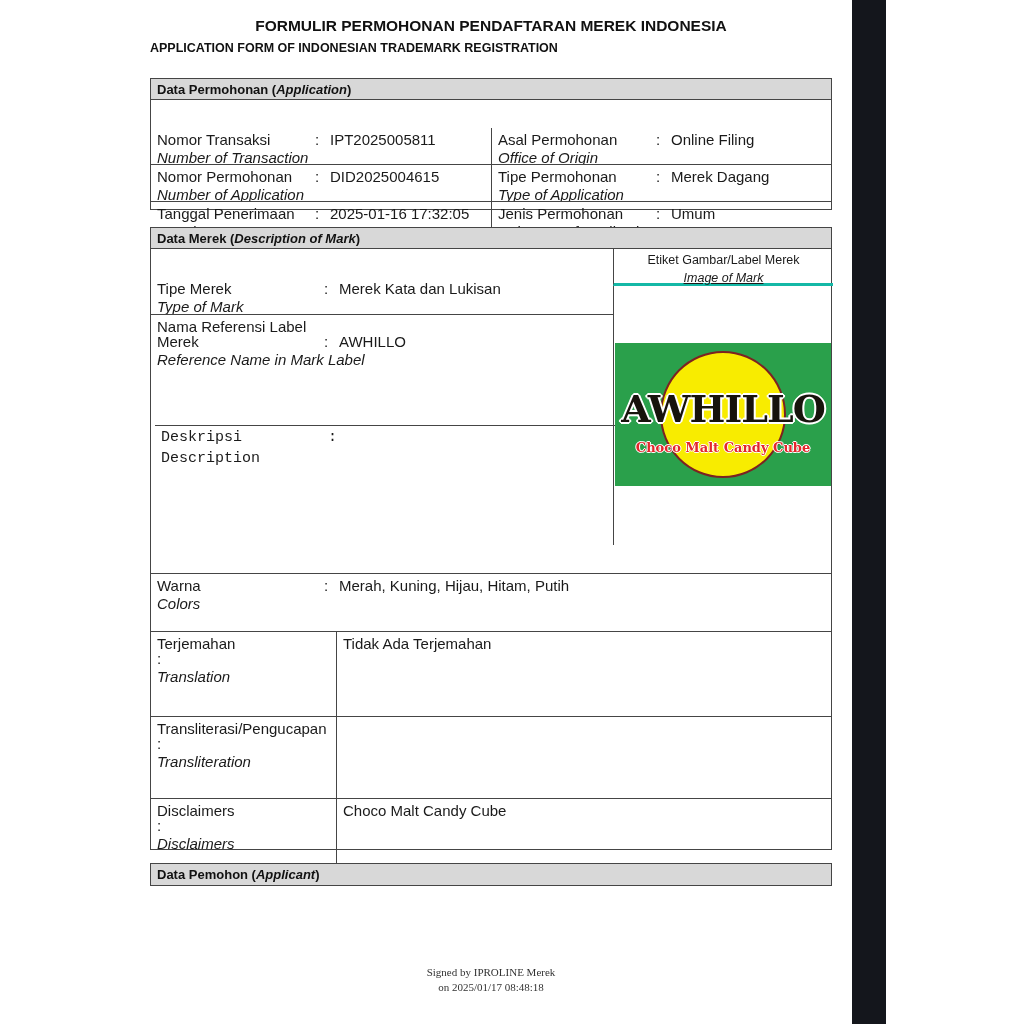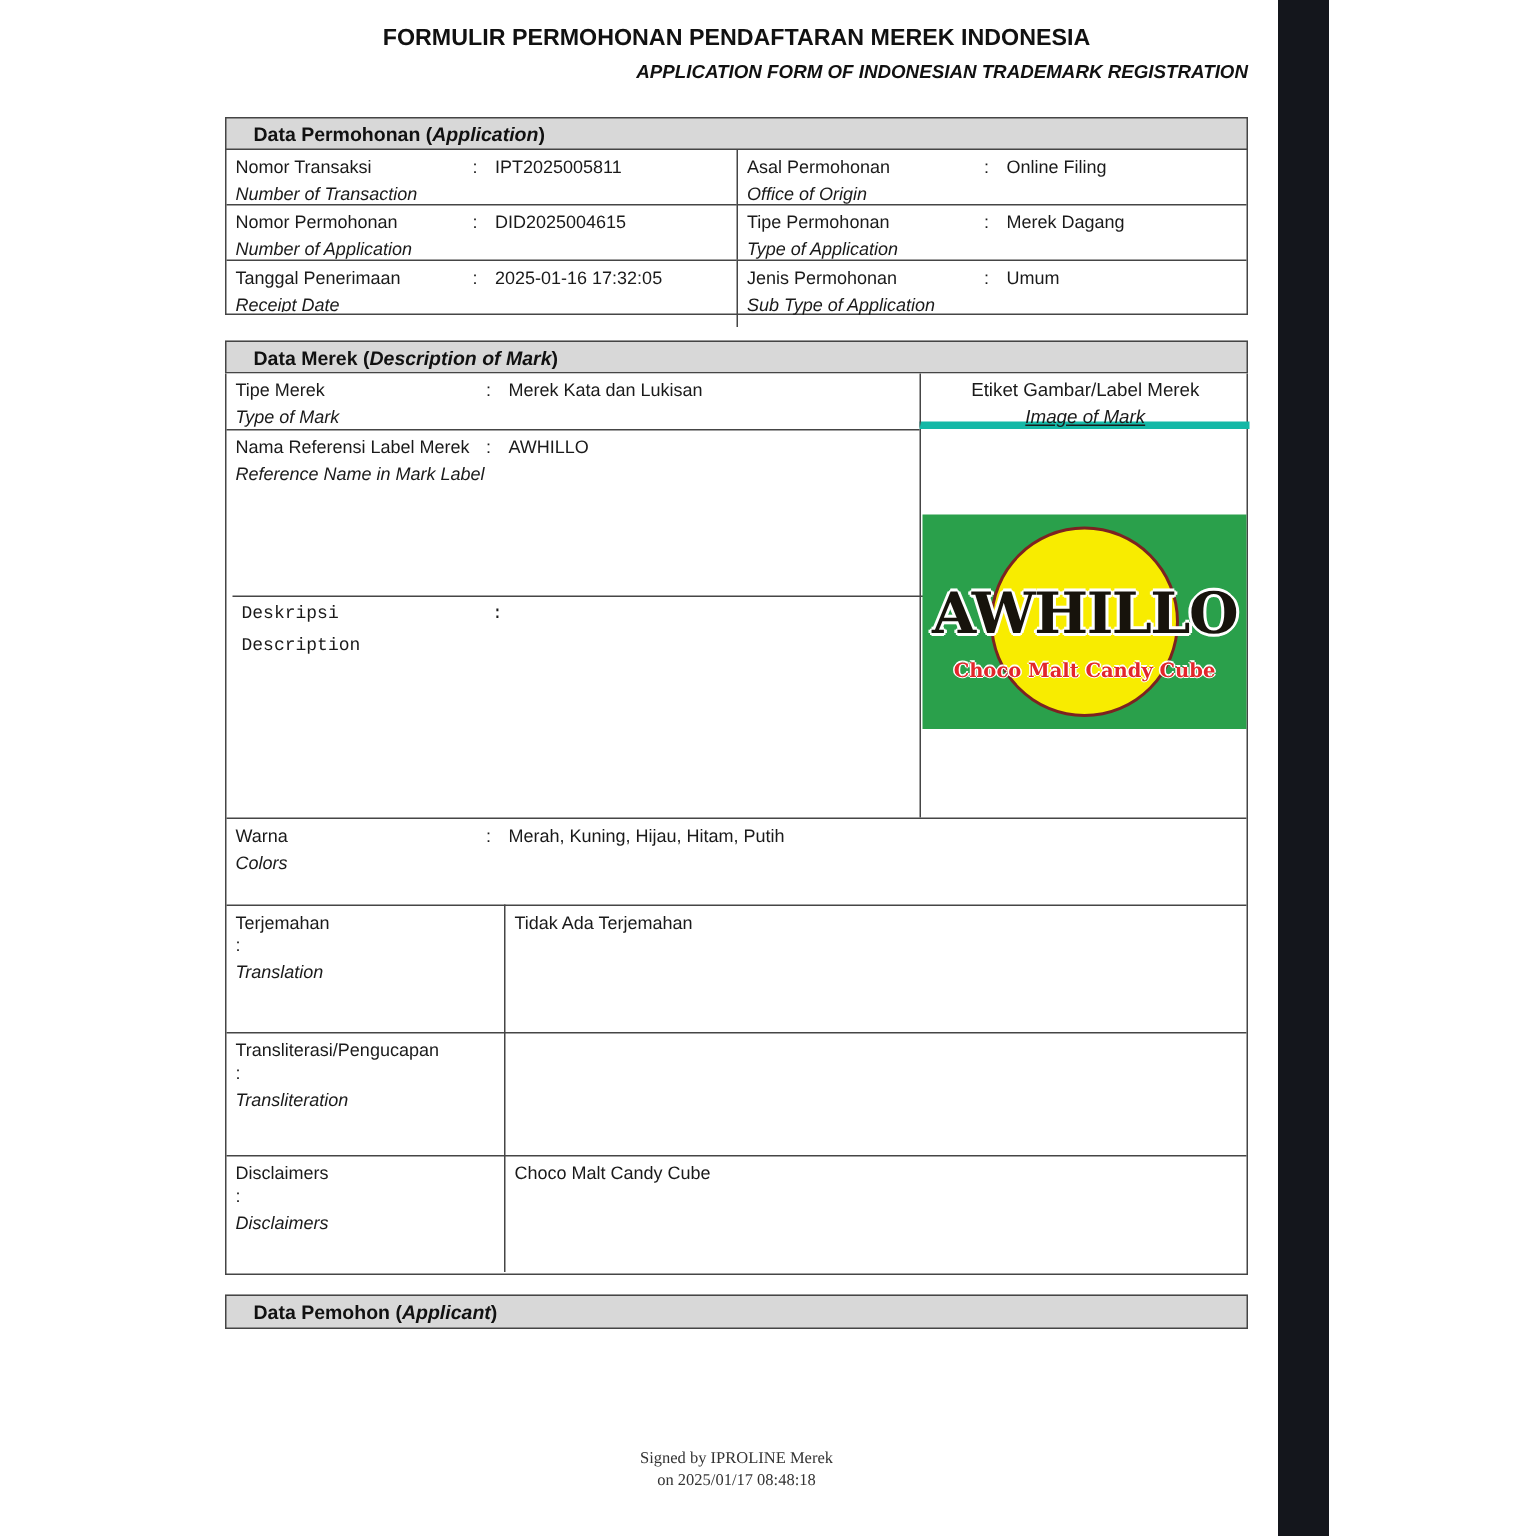--- a/index.html
+++ b/index.html
@@ -2,30 +2,30 @@
 <html><head>
 <meta charset="utf-8">
 <style>
   html,body{margin:0;padding:0;background:#ffffff;}
   .page{position:relative;width:1024px;height:1024px;background:#ffffff;overflow:hidden;
         font-family:"Liberation Sans",sans-serif;color:#1a1a1a;}
   .dark-bar{position:absolute;left:852px;top:0;width:34px;height:1024px;background:#14161c;}
 
   .doc-title{position:absolute;left:150px;top:17px;width:682px;text-align:center;
              font-size:15.5px;font-weight:bold;color:#111;}
-  .doc-sub{position:absolute;left:150px;top:41px;width:682px;text-align:right;
-           font-size:12.5px;font-weight:bold;font-style:italic;color:#111;}
+  .doc-sub{position:absolute;left:150px;top:41px;width:682px;text-align:left;
+           font-size:12.5px;font-weight:bold;color:#111;}
 
   .sec-hd{position:absolute;box-sizing:border-box;background:#d8d8d8;
           border:1px solid #454545;font-weight:bold;font-size:13px;
-          padding:3px 0 0 18px;color:#111;}
+          padding:3px 0 0 6px;color:#111;}
   .sec-hd i{font-style:italic;}
 
   .tbl-body{position:absolute;box-sizing:border-box;border:1px solid #454545;border-top:none;background:#fff;}
-  .cell{position:absolute;box-sizing:border-box;padding:4px 0 0 6px;font-size:12px;line-height:15px;overflow:hidden;}
+  .cell{position:absolute;box-sizing:border-box;padding:4px 0 0 6px;font-size:15px;line-height:15px;overflow:hidden;margin-top:28px;}
   .bt{border-top:1px solid #454545;}
   .bl{border-left:1px solid #454545;}
   .lid{display:inline-block;width:158px;}
   .lid2{display:inline-block;width:167px;}
   .colon{display:inline-block;width:15px;}
   .l2{font-style:italic;margin-top:3px;}
   .val{}
 
   .etiket-hd{position:absolute;box-sizing:border-box;text-align:center;font-size:12.5px;
              padding-top:4px;line-height:15px;}
@@ -102,21 +102,21 @@
     <div class="cell" style="left:0;top:0;width:462px;height:37px;">
       <div><span class="lid2">Tipe Merek</span><span class="colon">:</span><span class="val">Merek Kata dan Lukisan</span></div>
       <div class="l2">Type of Mark</div>
     </div>
 
     <div class="cell bt" style="left:4px;top:148px;width:462px;height:148px;font-family:Liberation Mono, monospace;">
       <div><span class="lid2">Deskripsi</span><span class="colon">:</span><span class="val"></span></div>
       <div class="l2" style="margin-top:6px;font-style:normal;">Description</div>
     </div>
 
-    <div class="etiket-hd bl" style="left:462px;top:0;width:220px;height:37px;border-bottom:5px solid #14b8a6;">
+    <div class="etiket-hd bl" style="left:462px;top:0;width:220px;height:37px;border-bottom:3px solid #14b8a6;">
       <div>Etiket Gambar/Label Merek</div>
       <div class="l2c">Image of Mark</div>
     </div>
     <div class="bl" style="position:absolute;left:462px;top:37px;width:220px;height:259px;box-sizing:border-box;">
       <div class="logo" style="left:1px;top:57px;">
         <div class="logo-circle"></div>
         <div class="logo-brand">AWHILLO</div>
         <div class="logo-tag">Choco Malt Candy Cube</div>
       </div>
     </div>

